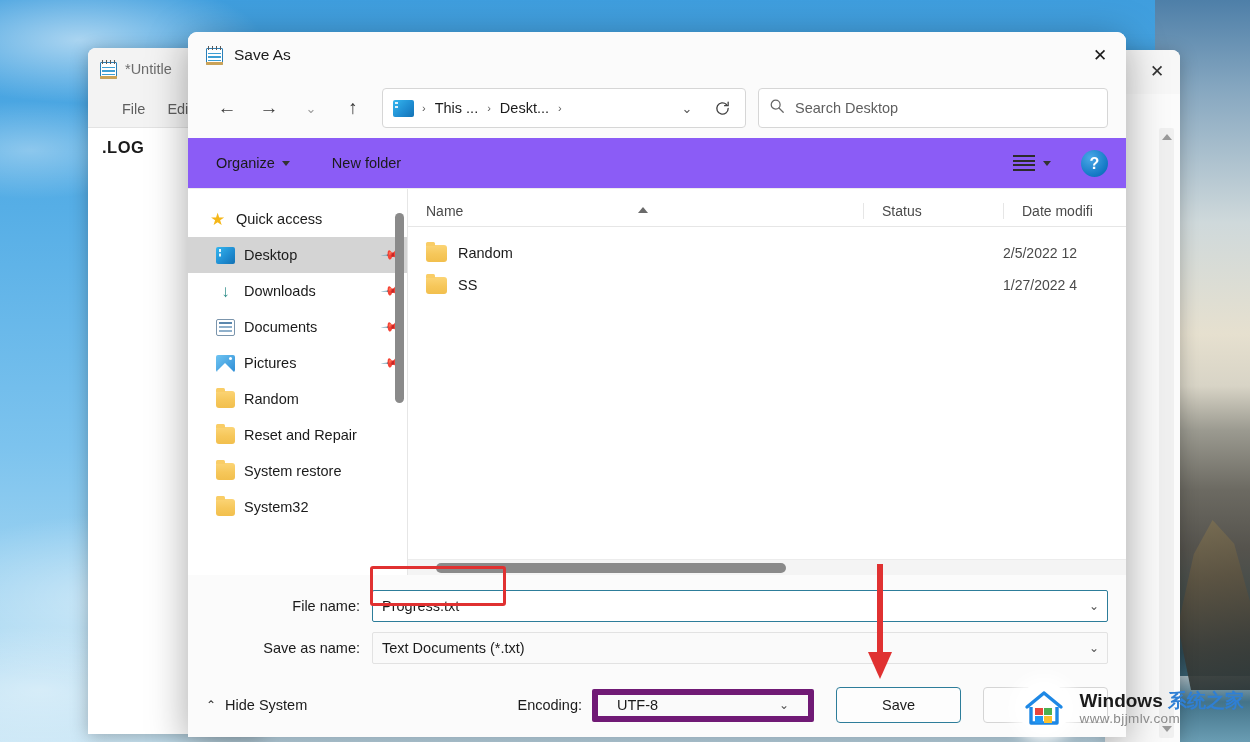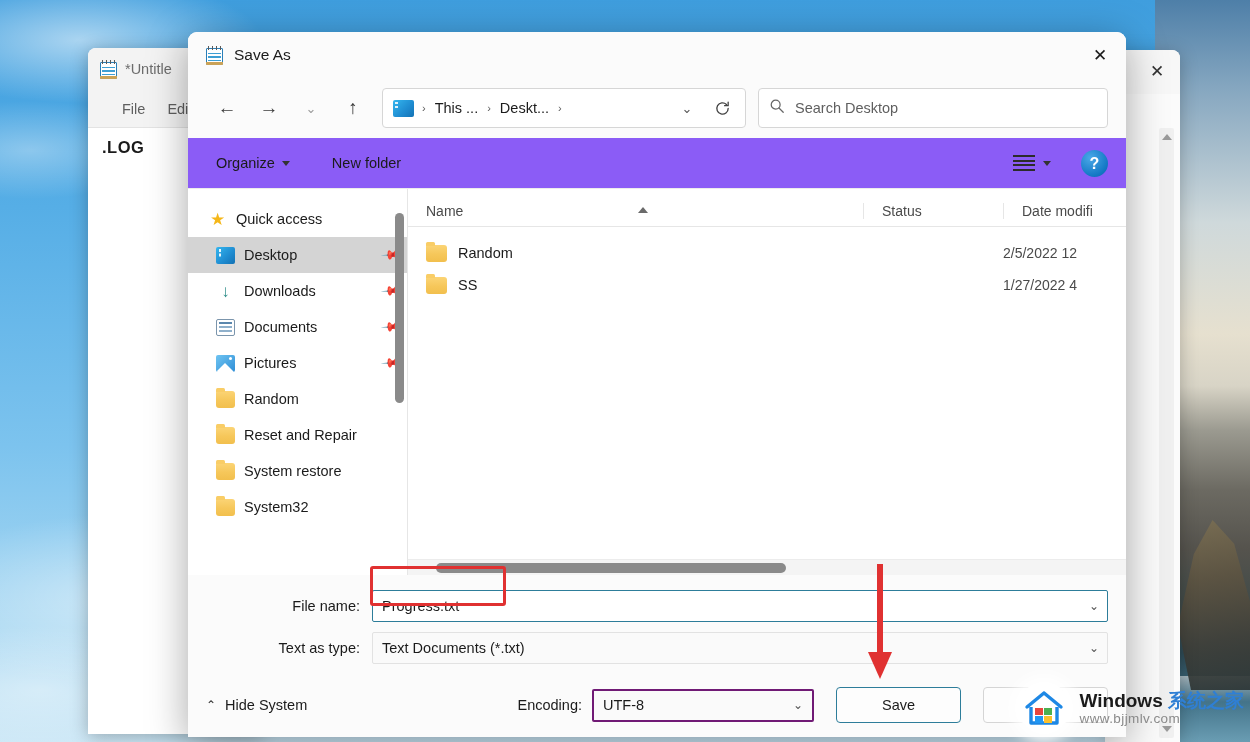--- a/index.html
+++ b/index.html
@@ -291,22 +291,22 @@
   
   .footer {
     flex: none; height: 64px; background: #fbfbfb; display: flex; align-items: center;
     padding: 0 18px; gap: 0;
   }
   .hide-folders { display: flex; align-items: center; gap: 9px; font-size: 14.5px; color: #1b1b1b; }
   .chev-up { color: #333; font-size: 12px; }
   .footer-spacer { flex: 1 1 auto; }
   .enc-label { font-size: 14.5px; color: #1b1b1b; margin-right: 10px; }
   .enc-combo {
-    width: 222px; height: 33px; border: 2px solid #701a75; background: #fafafa; border-radius: 2px;
-    display: flex; align-items: center; padding: 0 9px; font-size: 14.5px; color: #1b1b1b;
+    width: 222px; height: 33px; border: 6px solid #701a75; background: #fafafa; border-radius: 2px;
+    display: flex; align-items: center; padding: 0 19px; font-size: 14.5px; color: #1b1b1b;
   }
   .btn {
     width: 125px; height: 36px; border-radius: 4px; background: #fdfdfd;
     border: 1px solid #d5d5d5; font-size: 14.5px; color: #1b1b1b;
     display: flex; align-items: center; justify-content: center; margin-left: 22px;
   }
   .btn.primary { border: 1.6px solid #2d7d9a; }
 
   
   .anno-box {
@@ -526,21 +526,21 @@
 
   <div class="form">
     <div class="form-row">
       <span class="form-label">File name:</span>
       <div class="combo focused">
         <span class="val">Progress.txt</span>
         <span class="chev">⌄</span>
       </div>
     </div>
     <div class="form-row">
-      <span class="form-label">Text as type:</span>
+      <span class="form-label">Save as name:</span>
       <div class="combo plain">
         <span class="val">Text Documents (*.txt)</span>
         <span class="chev">⌄</span>
       </div>
     </div>
   </div>
 
   <div class="footer">
     <span class="hide-folders">
       <span class="chev-up">⌃</span>

